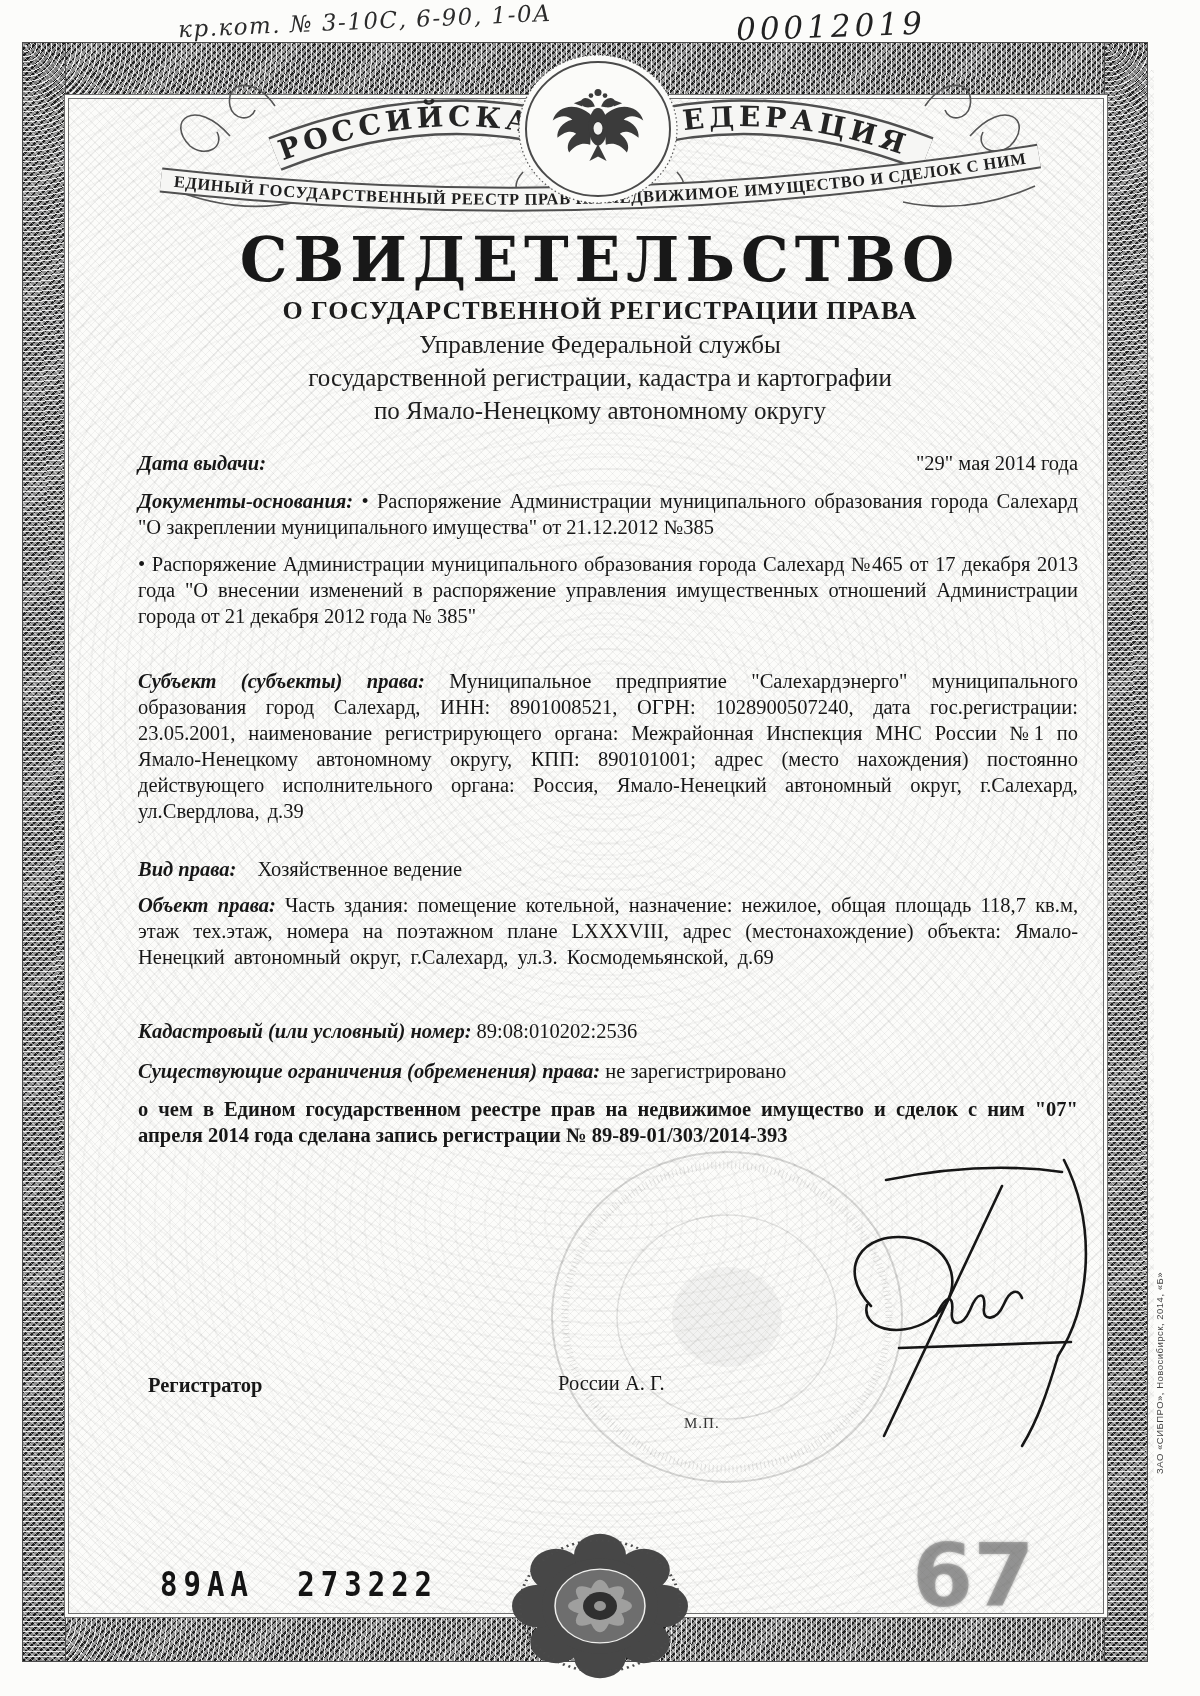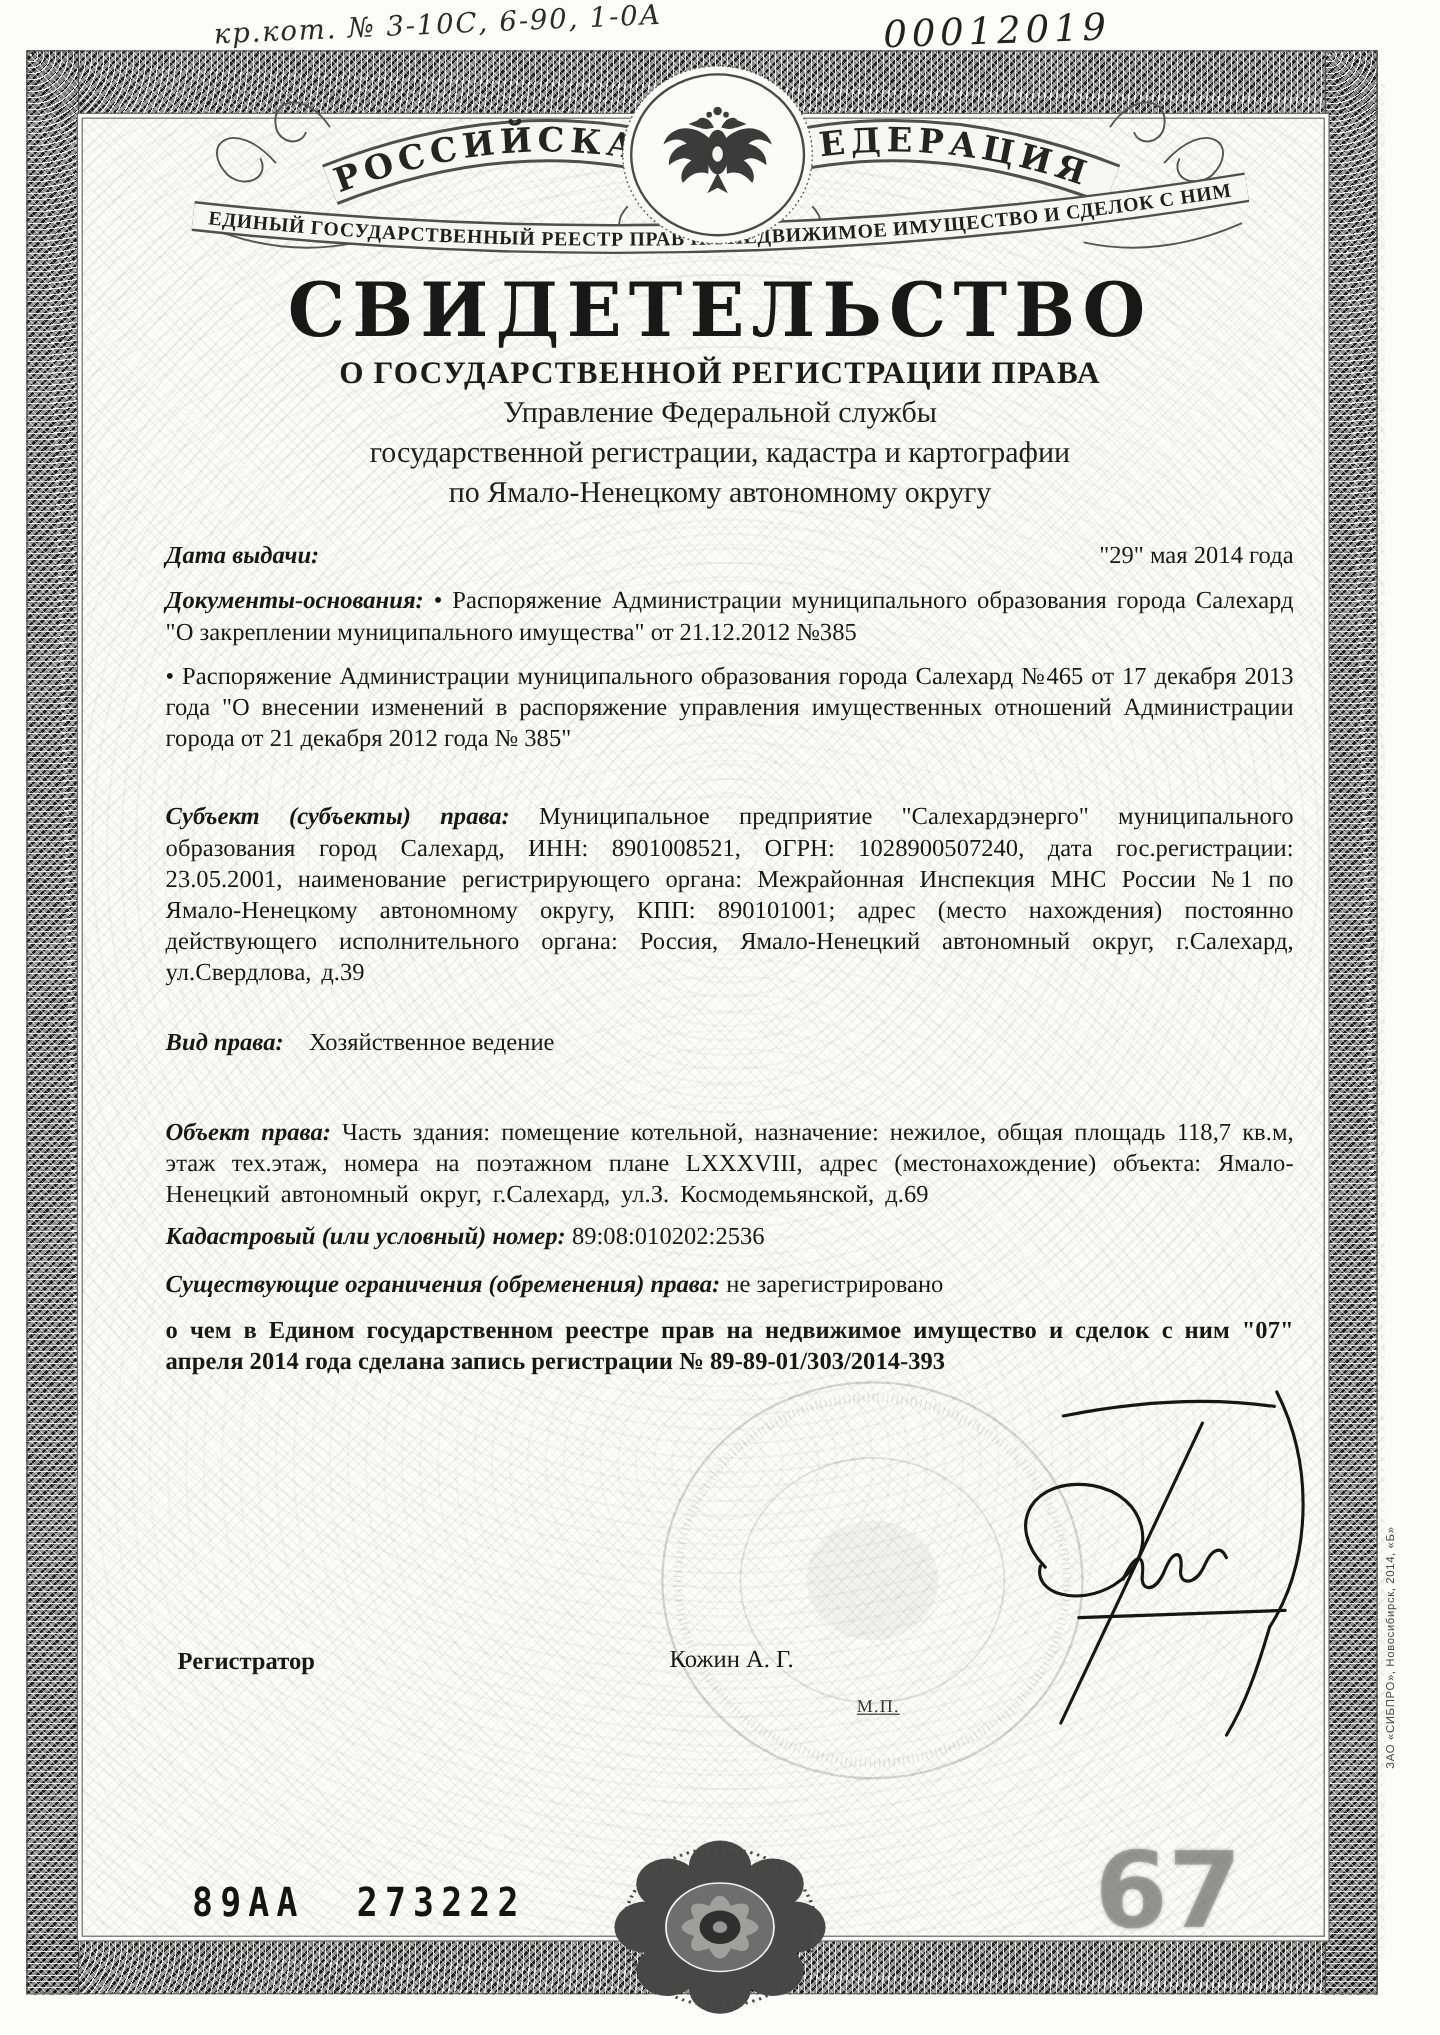--- a/index.html
+++ b/index.html
@@ -56,21 +56,21 @@
   .auth { font-size:25px; color:#1e1e1e; }
   .auth1 { top:331px; } .auth2 { top:364px; } .auth3 { top:397px; }
   
   .blk { position:absolute; left:138px; width:940px; font-size:20.5px; line-height:26px; color:#171717; }
   .blk b { font-weight:bold;font-style:italic; }
   .just { text-align:justify; }
   .daterow { display:flex; justify-content:space-between; }
   .gapval { margin-left:16px; }
   .registrar-label { left:148px; top:1372px; width:300px; font-weight:bold; }
   .registrar-name  { left:558px; top:1370px; width:300px; }
-  .seal-mark { left:714px; top:1410px; width:120px; font-size:15px; letter-spacing:1px; color:#333;text-decoration:underline; }
+  .seal-mark { left:684px; top:1410px; width:120px; font-size:15px; letter-spacing:1px; color:#333; }
   
   .stamp-svg { position:absolute; left:540px; top:1145px; opacity:0.9; }
   .sig-svg { position:absolute; left:766px; top:1128px; }
   
   .serial {
     position:absolute; left:160px; top:1568px; font-family:"DejaVu Sans Mono", monospace;
     font-weight:bold; font-size:29px; letter-spacing:6px; word-spacing:20px;
     color:#141414; transform:scaleY(1.15);
   }
   .wm89 {
@@ -179,21 +179,21 @@
   <div class="blk just" style="top:668px; word-spacing:3px;">
     <b>Субъект (субъекты) права:</b>
     <span>Муниципальное предприятие "Салехардэнерго" муниципального образования город Салехард, ИНН: 8901008521, ОГРН: 1028900507240, дата гос.регистрации: 23.05.2001, наименование регистрирующего органа: Межрайонная Инспекция МНС России №1 по Ямало-Ненецкому автономному округу, КПП: 890101001; адрес (место нахождения) постоянно действующего исполнительного органа: Россия, Ямало-Ненецкий автономный округ, г.Салехард, ул.Свердлова, д.39</span>
   </div>
 
   <div class="blk" style="top:856px;">
     <b>Вид права:</b>
     <span class="gapval">Хозяйственное ведение</span>
   </div>
 
-  <div class="blk just" style="top:931px; word-spacing:4px;">
+  <div class="blk just" style="top:892px; word-spacing:4px;">
     <b>Объект права:</b>
     <span>Часть здания: помещение котельной, назначение: нежилое, общая площадь 118,7 кв.м, этаж тех.этаж, номера на поэтажном плане LXXXVIII, адрес (местонахождение) объекта: Ямало-Ненецкий автономный округ, г.Салехард, ул.З. Космодемьянской, д.69</span>
   </div>
 
   <div class="blk" style="top:1018px;">
     <b>Кадастровый (или условный) номер:</b>
     <span class="gapval" style="margin-left:0;">89:08:010202:2536</span>
   </div>
 
   <div class="blk" style="top:1058px;">
@@ -218,21 +218,21 @@
       <path d="M 298 32 C 330 95 326 175 292 228"></path>
       <path d="M 105 178 C 70 142 95 102 145 110 C 190 118 202 168 162 193 C 132 211 95 200 101 177"></path>
       <path d="M 170 188 c 10 -22 18 -22 16 -4 c -2 14 10 16 18 -2 c 8 -20 16 -18 14 -2 c -2 13 12 14 20 -4 c 6 -14 14 -16 18 -6"></path>
       <path d="M 236 58 L 118 308"></path>
       <path d="M 292 228 C 282 262 272 292 256 318"></path>
       <path d="M 133 220 L 305 214"></path>
     </g>
   </svg>
 
   <div class="blk registrar-label">Регистратор</div>
-  <div class="blk registrar-name">Кожин А. Г.</div>
+  <div class="blk registrar-name">России А. Г.</div>
   <div class="blk seal-mark">М.П.</div>
 
   <div class="wm89">67</div>
   <div class="serial z3">89АА 273222</div>
 
   <svg class="rosette-svg" width="244" height="176" viewBox="0 0 244 176">
     <g transform="translate(122,88) scale(1,0.82)">
       <g fill="#474747">
         <circle cx="62" cy="0" r="26"></circle>
           <circle cx="43.8" cy="43.8" r="26"></circle>

